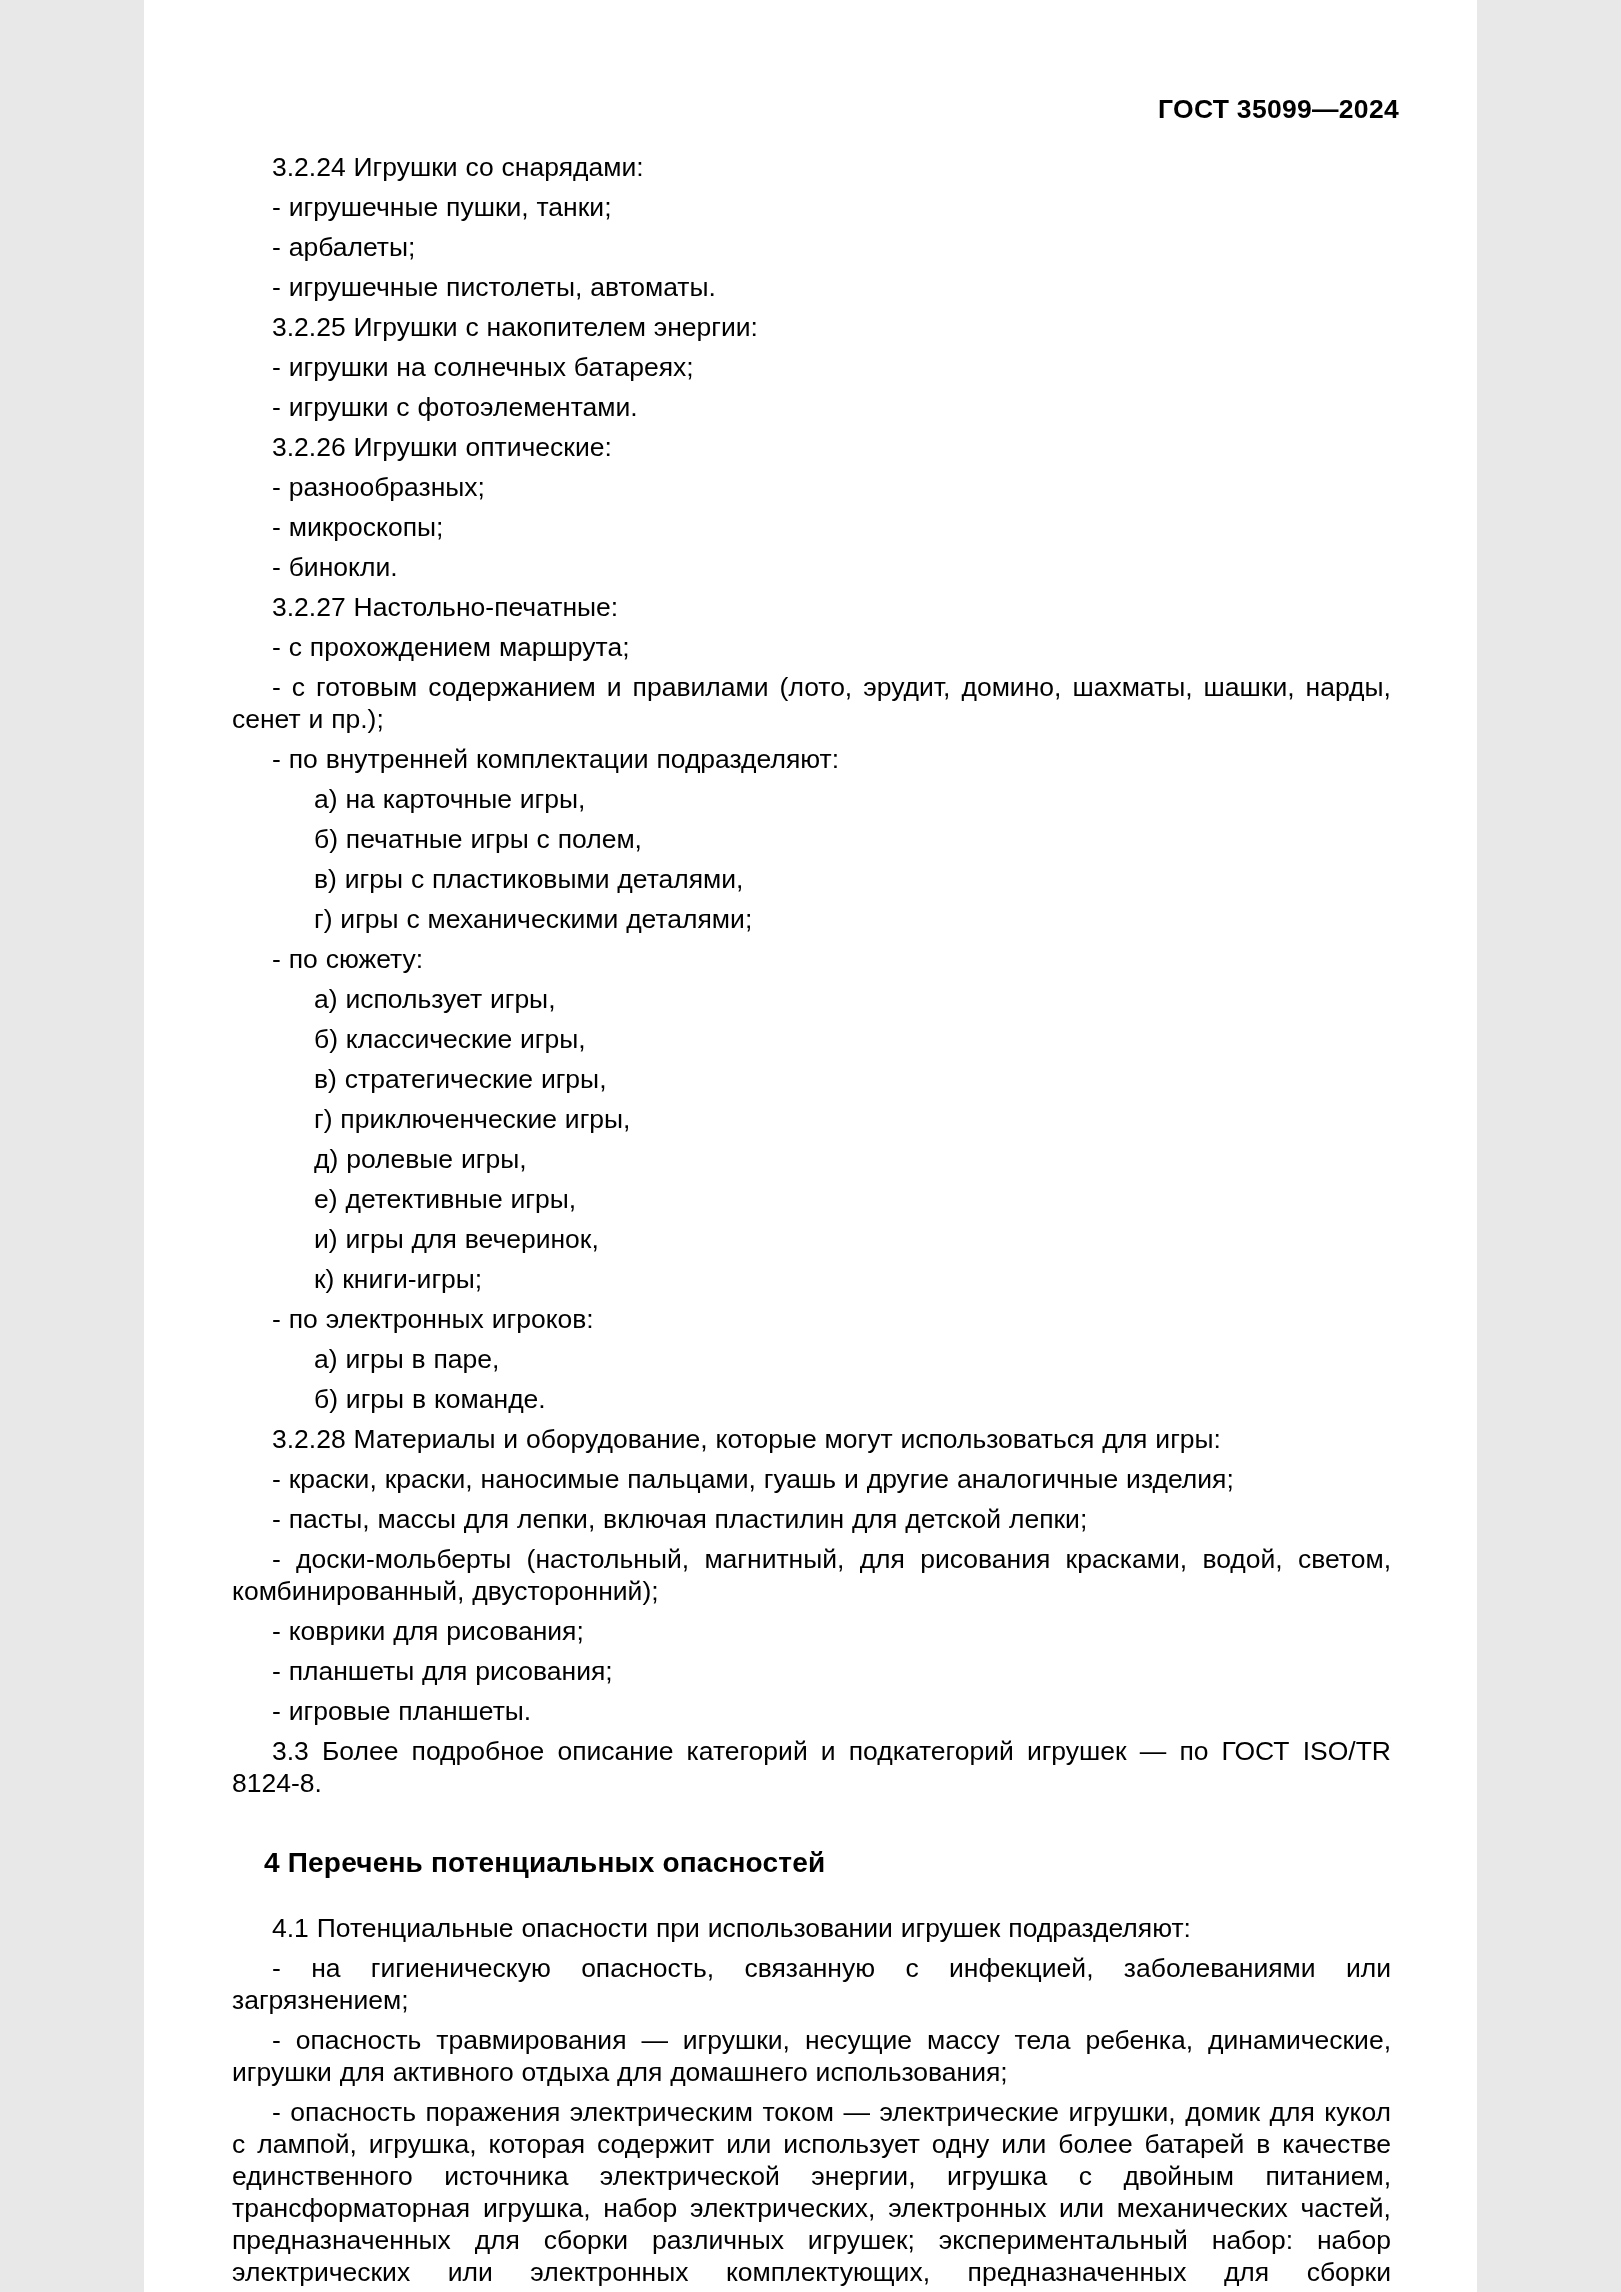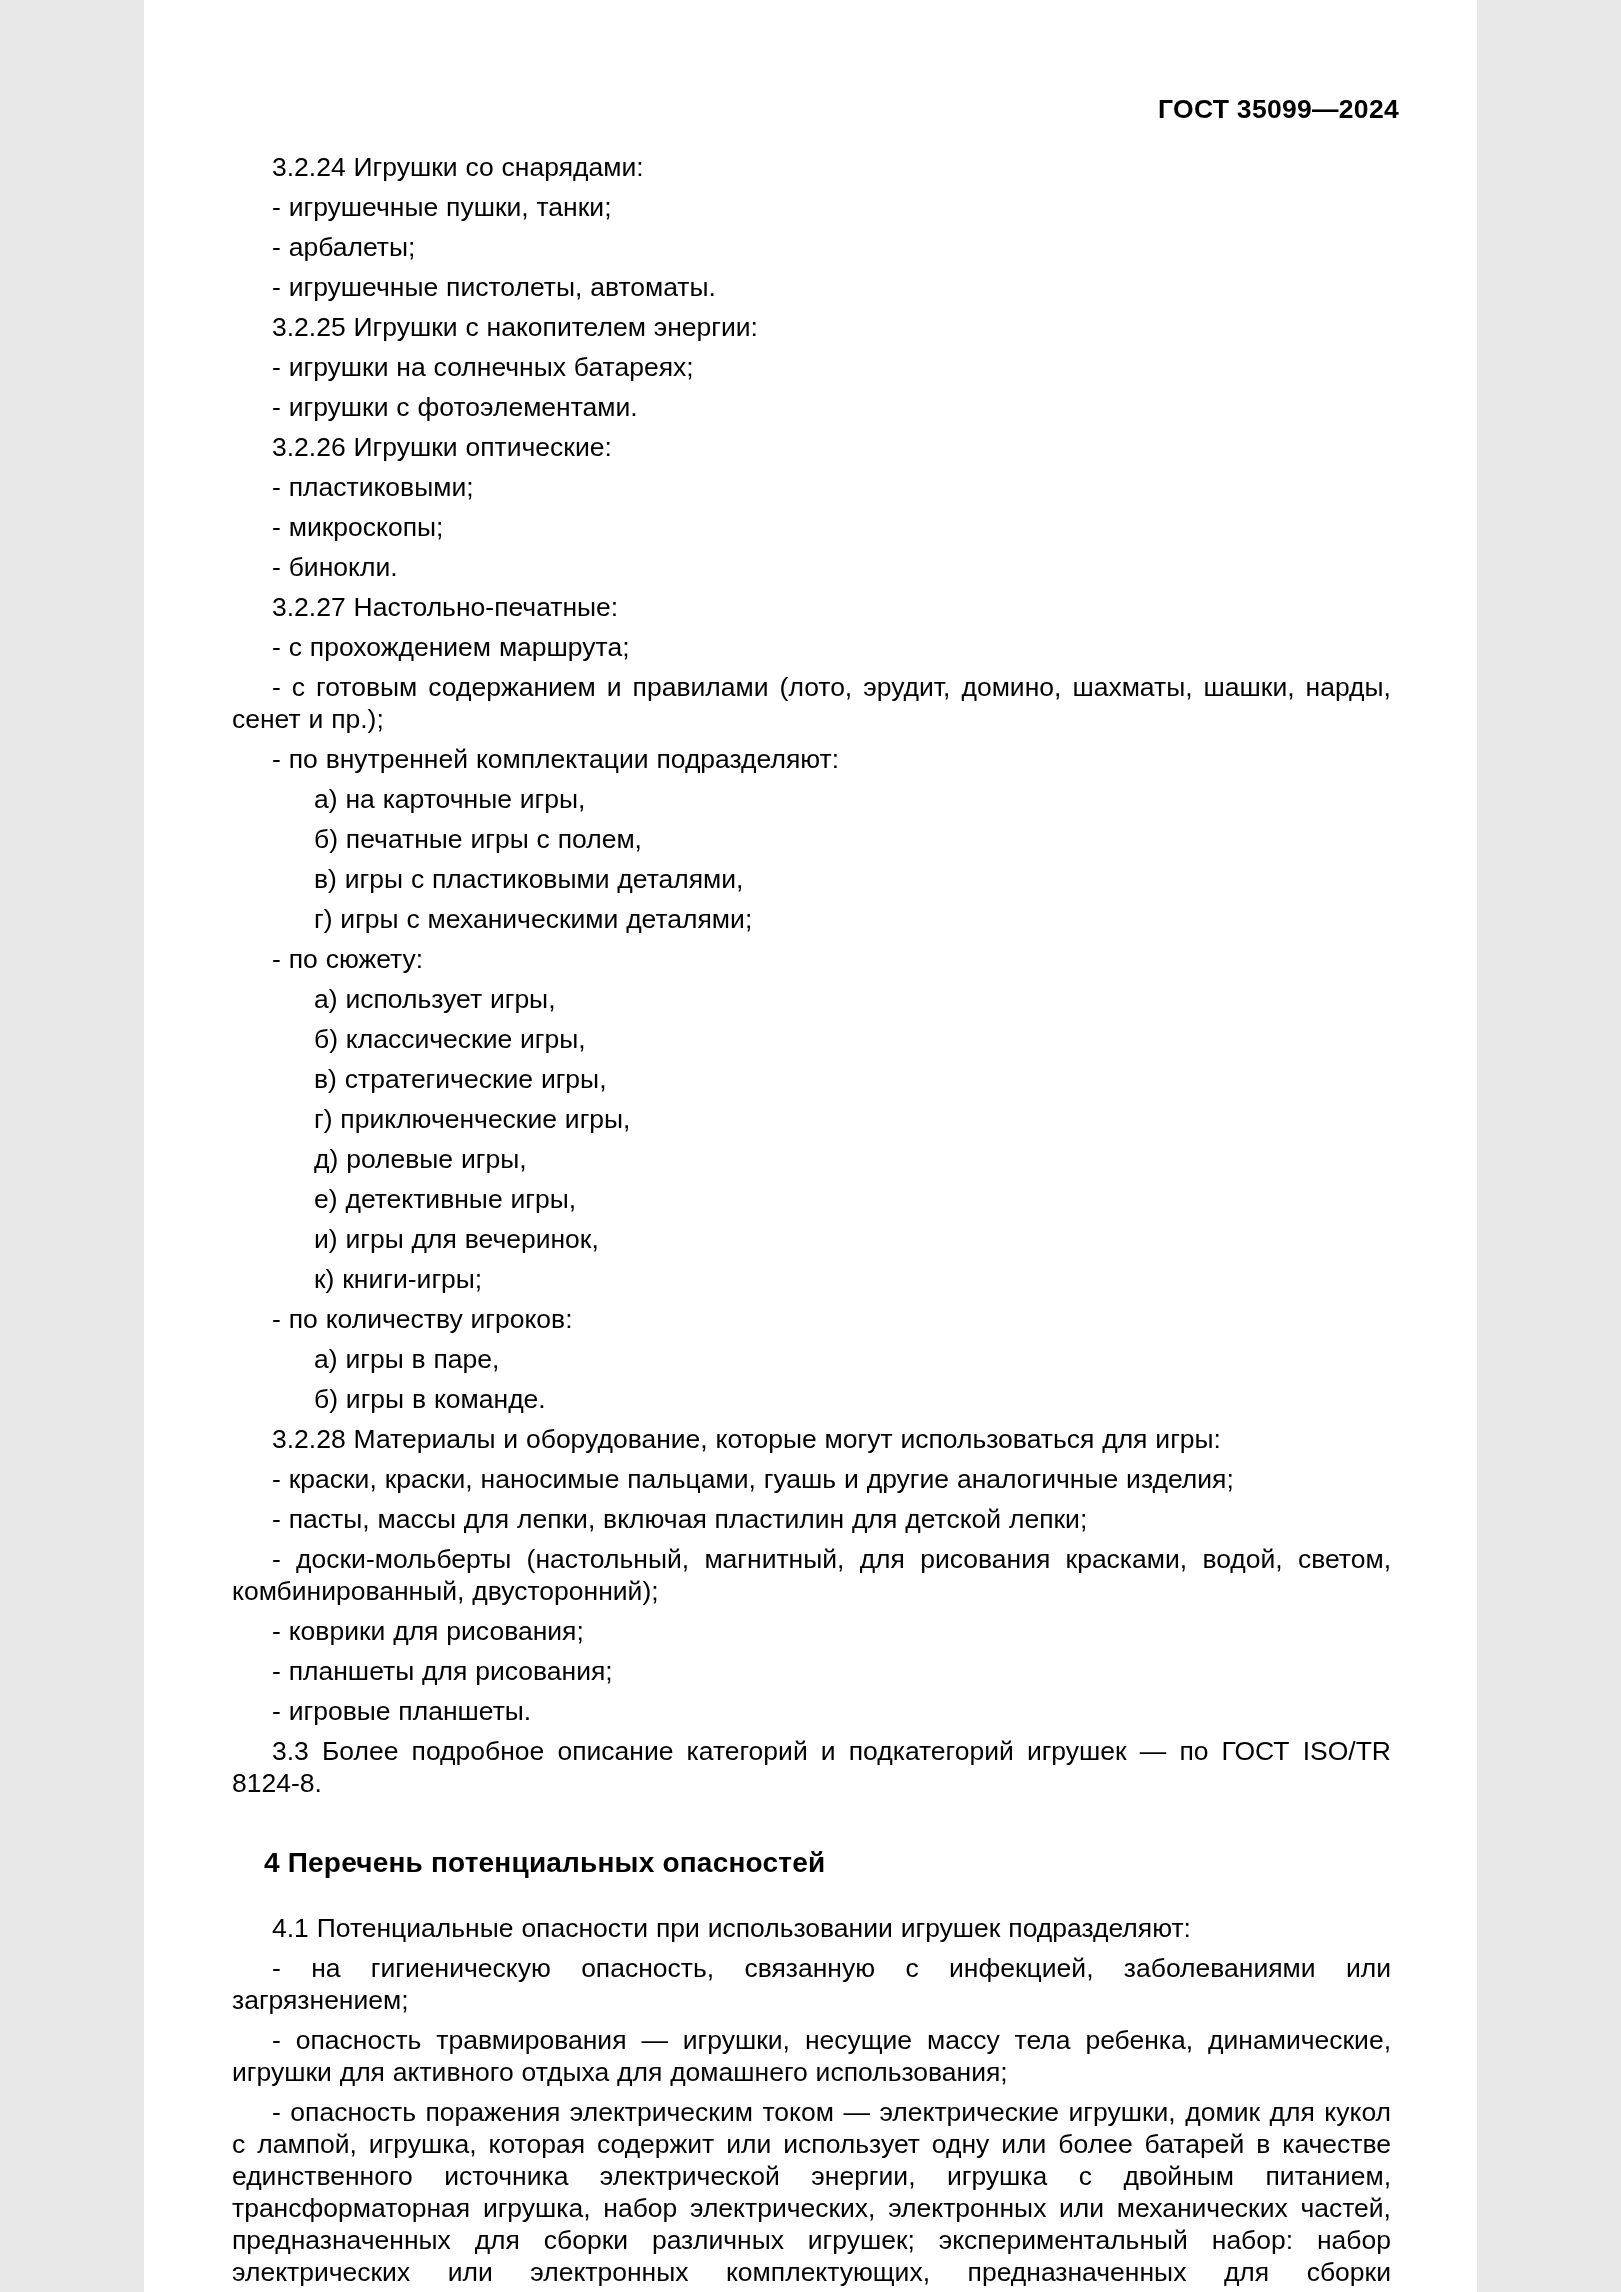--- a/index.html
+++ b/index.html
@@ -66,41 +66,41 @@
 
   <main class="doc-body">
       <p class="p">3.2.24 Игрушки со снарядами:</p>
       <p class="p">- игрушечные пушки, танки;</p>
       <p class="p">- арбалеты;</p>
       <p class="p">- игрушечные пистолеты, автоматы.</p>
       <p class="p">3.2.25 Игрушки с накопителем энергии:</p>
       <p class="p">- игрушки на солнечных батареях;</p>
       <p class="p">- игрушки с фотоэлементами.</p>
       <p class="p">3.2.26 Игрушки оптические:</p>
-      <p class="p">- пластиковыми;</p>
+      <p class="p">- разнообразных;</p>
       <p class="p">- микроскопы;</p>
       <p class="p">- бинокли.</p>
       <p class="p">3.2.27 Настольно-печатные:</p>
       <p class="p">- с прохождением маршрута;</p>
       <p class="p">- с готовым содержанием и правилами (лото, эрудит, домино, шахматы, шашки, нарды, сенет и пр.);</p>
       <p class="p">- по внутренней комплектации подразделяют:</p>
       <p class="sub">а) на карточные игры,</p>
       <p class="sub">б) печатные игры с полем,</p>
       <p class="sub">в) игры с пластиковыми деталями,</p>
       <p class="sub">г) игры с механическими деталями;</p>
       <p class="p">- по сюжету:</p>
       <p class="sub">а) использует игры,</p>
       <p class="sub">б) классические игры,</p>
       <p class="sub">в) стратегические игры,</p>
       <p class="sub">г) приключенческие игры,</p>
       <p class="sub">д) ролевые игры,</p>
       <p class="sub">е) детективные игры,</p>
       <p class="sub">и) игры для вечеринок,</p>
       <p class="sub">к) книги-игры;</p>
-      <p class="p">- по количеству игроков:</p>
+      <p class="p">- по электронных игроков:</p>
       <p class="sub">а) игры в паре,</p>
       <p class="sub">б) игры в команде.</p>
       <p class="p">3.2.28 Материалы и оборудование, которые могут использоваться для игры:</p>
       <p class="p">- краски, краски, наносимые пальцами, гуашь и другие аналогичные изделия;</p>
       <p class="p">- пасты, массы для лепки, включая пластилин для детской лепки;</p>
       <p class="p">- доски-мольберты (настольный, магнитный, для рисования красками, водой, светом, комбинированный, двусторонний);</p>
       <p class="p">- коврики для рисования;</p>
       <p class="p">- планшеты для рисования;</p>
       <p class="p">- игровые планшеты.</p>
       <p class="p">3.3 Более подробное описание категорий и подкатегорий игрушек — по ГОСТ ISO/TR 8124-8.</p>

